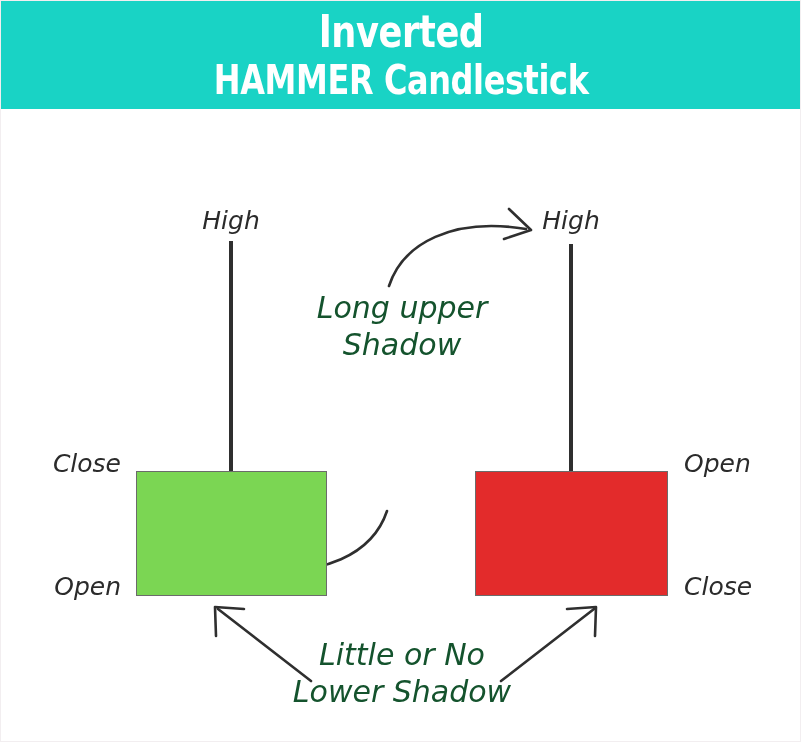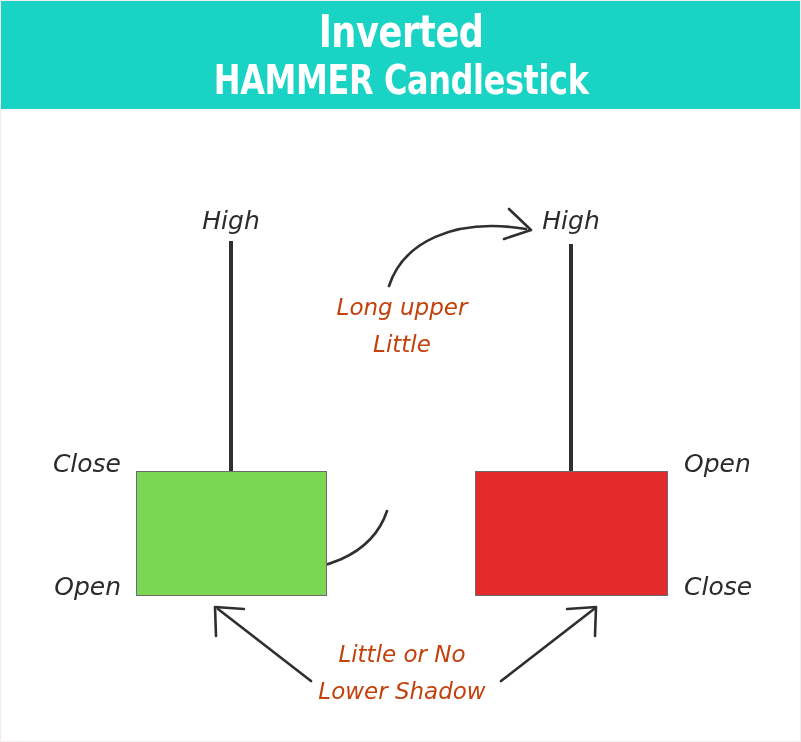--- a/index.html
+++ b/index.html
@@ -139,23 +139,23 @@
   .label-high-right  { left: 495px; top: 25px;  width: 150px; }
   .label-close-left  { left: -10px; top: 268px; width: 130px; }
   .label-open-left   { left: -10px; top: 391px; width: 130px; }
   .label-open-right  { left: 683px; top: 268px; width: 130px; }
   .label-close-right { left: 683px; top: 391px; width: 130px; }
 
   .annotation {
     position: absolute;
     font-family: "DejaVu Sans", sans-serif;
     font-style: italic;
-    font-size: 23px;
+    font-size: 30px;
     line-height: 37px;
-    color: #c2410c;
+    color: #14532d;
     text-align: center;
     white-space: nowrap;
   }
   .annot-upper  { left: 281px; top: 108px; width: 240px; }
   .annot-lower  { left: 281px; top: 455px; width: 240px; }
 </style>
 </head>
 <body>
 
 <div id="infographic">
@@ -199,21 +199,21 @@
     <div class="label centered label-high-left">High</div>
     <div class="label right-al label-close-left">Close</div>
     <div class="label right-al label-open-left">Open</div>
 
     <div class="label centered label-high-right">High</div>
     <div class="label left-al label-open-right">Open</div>
     <div class="label left-al label-close-right">Close</div>
 
     <div class="annotation annot-upper">
       <div>Long upper</div>
-      <div>Little</div>
+      <div>Shadow</div>
     </div>
 
     <div class="annotation annot-lower">
       <div>Little or No</div>
       <div>Lower Shadow</div>
     </div>
 
   </div>
 </div>
 

